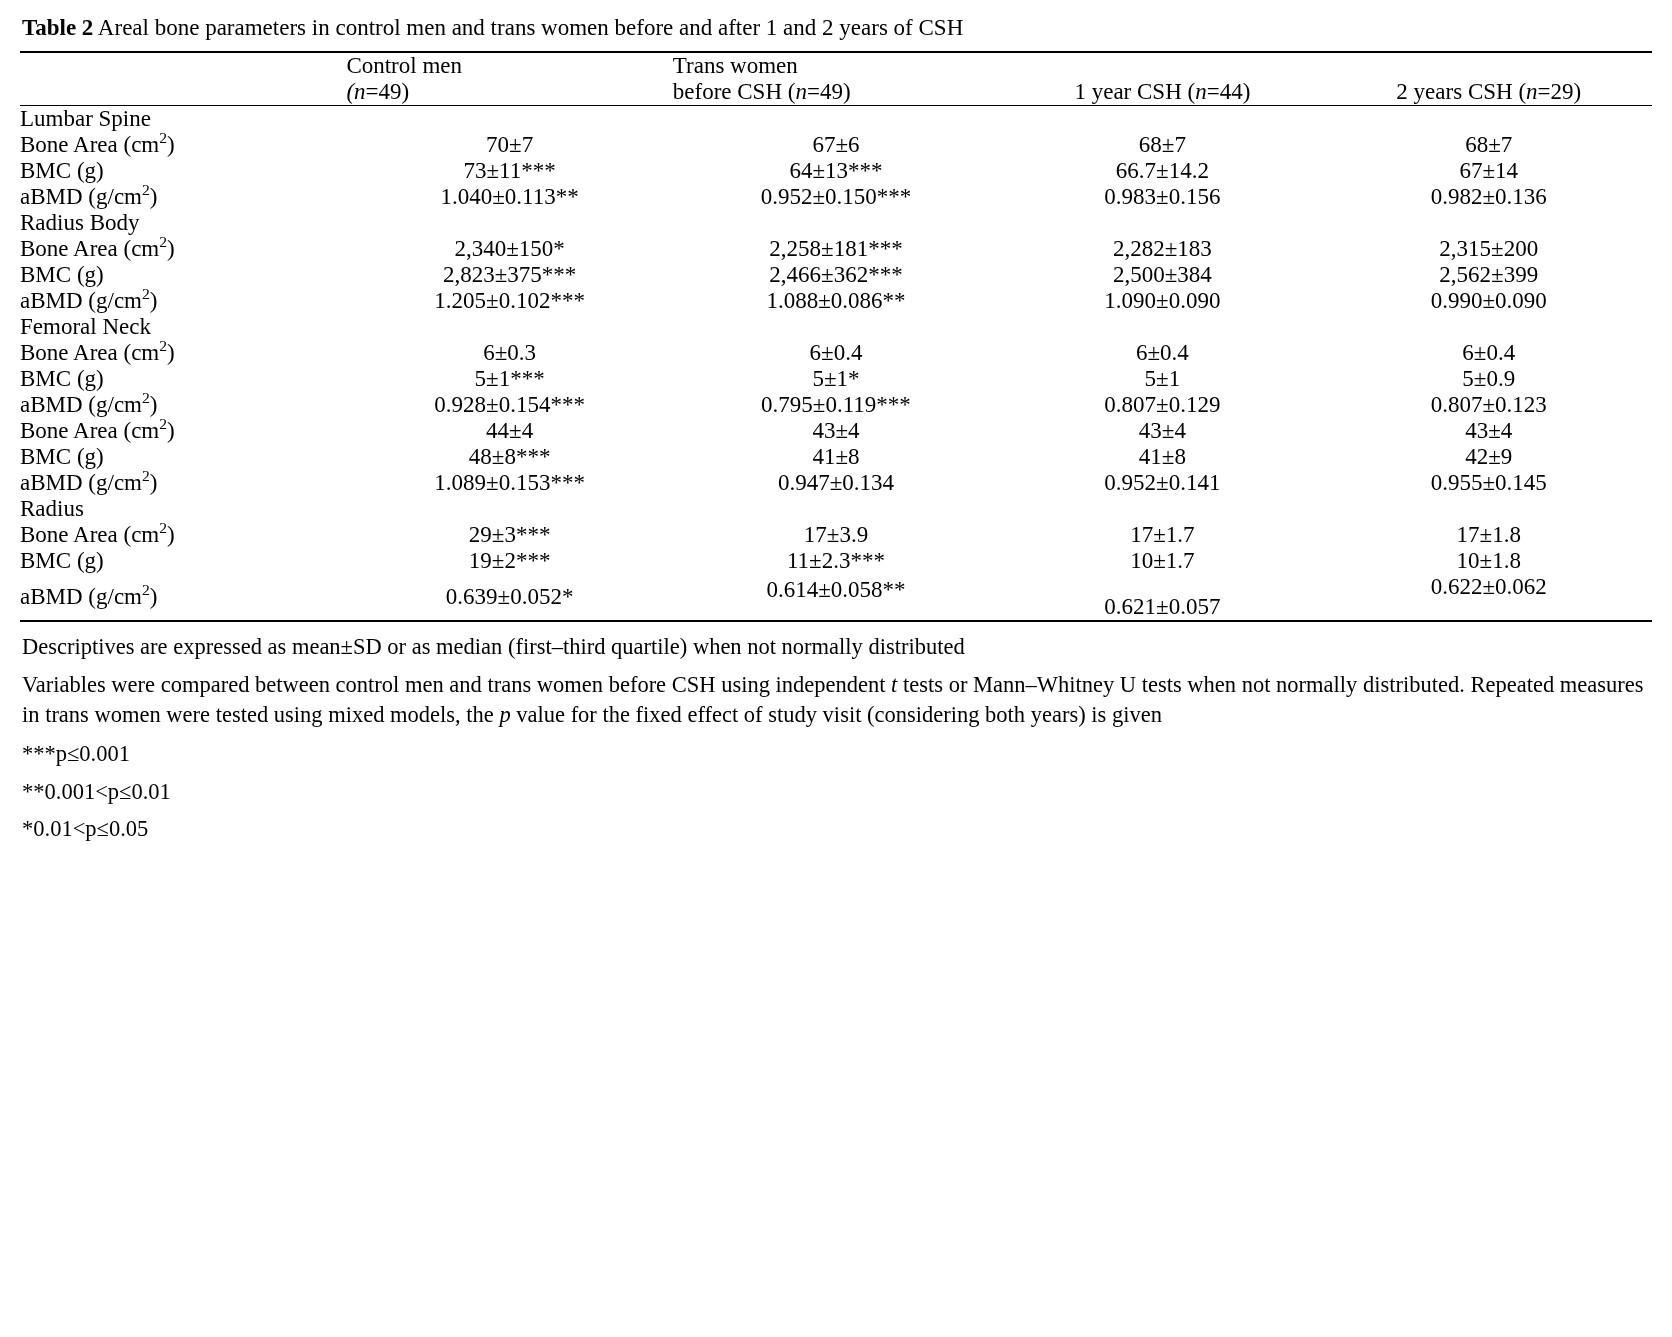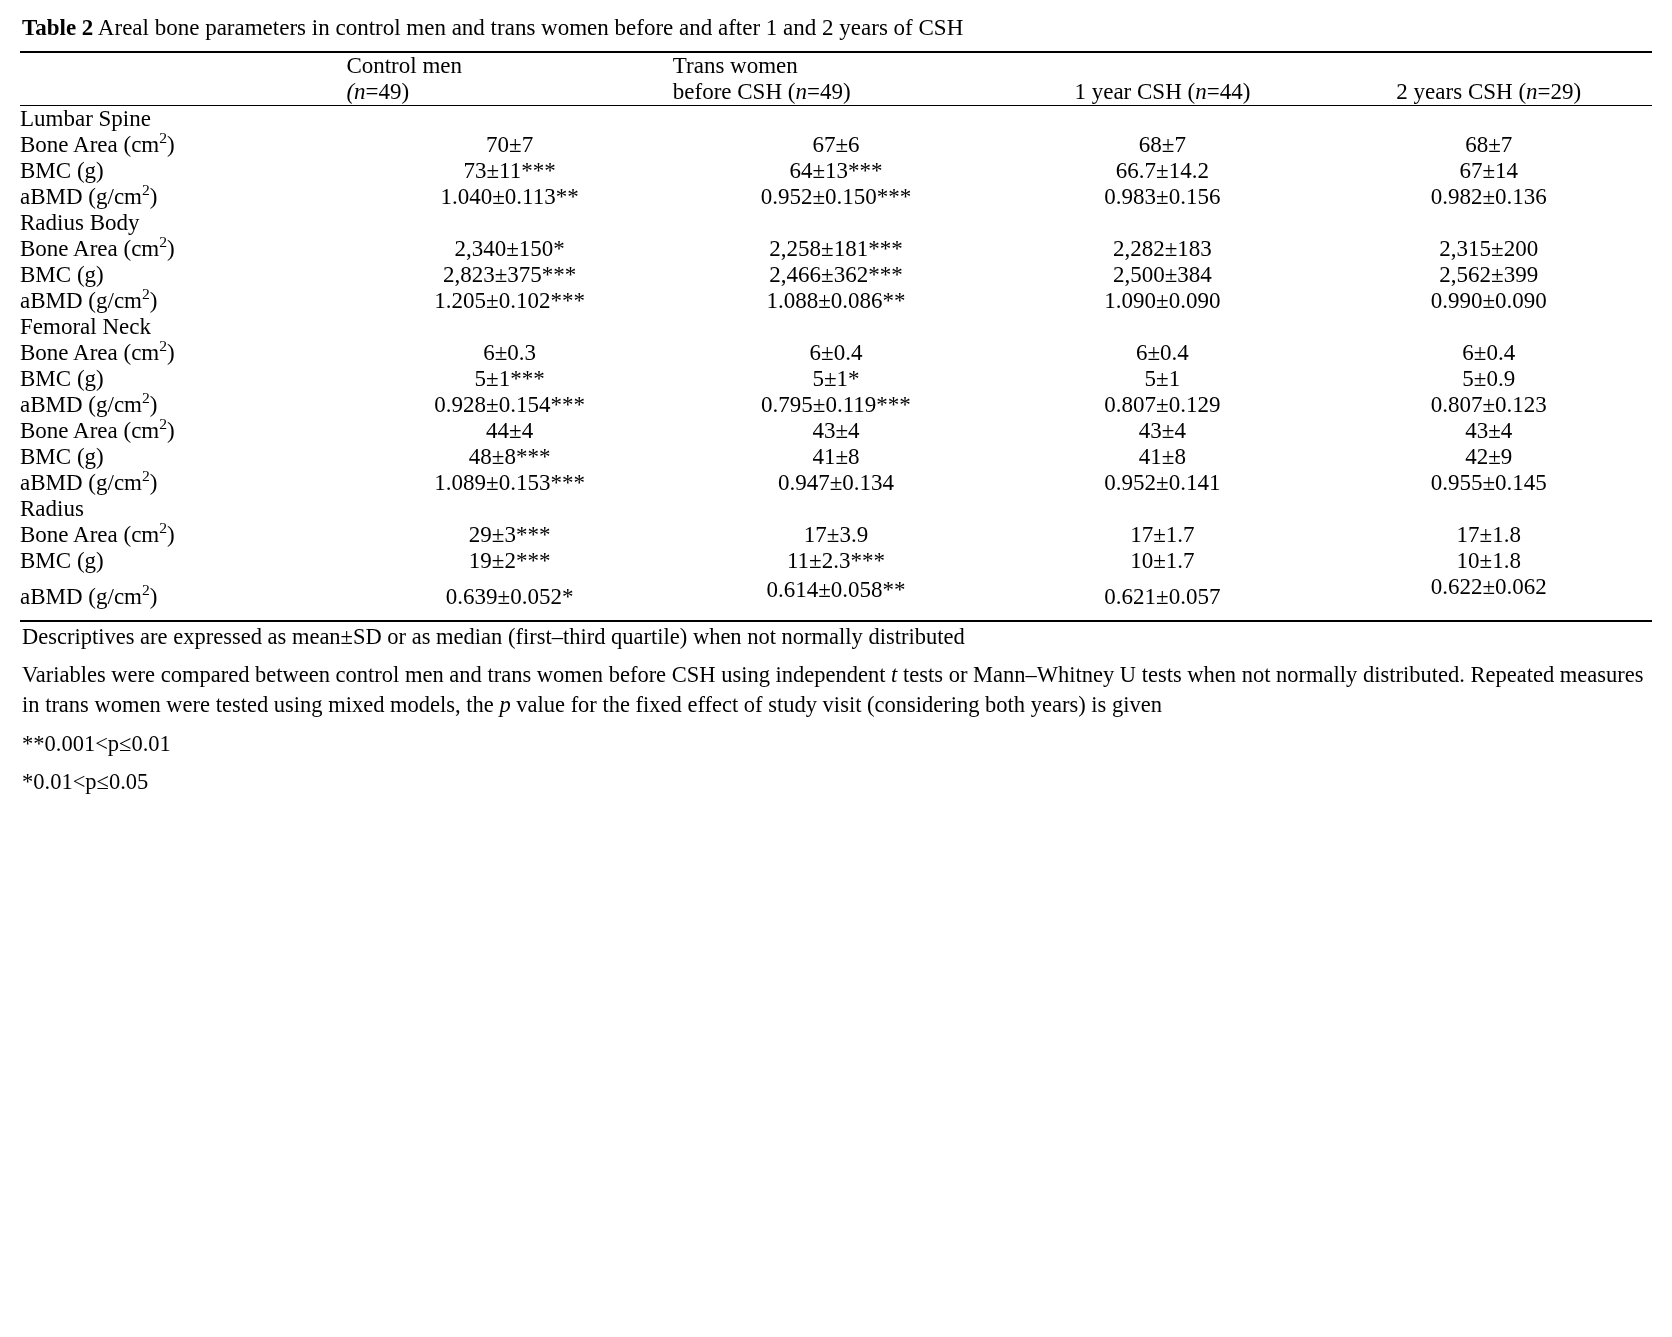--- a/index.html
+++ b/index.html
@@ -72,20 +72,21 @@
   .data-row td.col-label { text-align: left; }
   .data-row td.col-d { text-align: center; }
   .first-data-row td { padding-top: 14px; }
   sup {
     font-size: 0.68em;
     vertical-align: super;
     line-height: 0;
   }
   em { font-style: italic; }
   .footnotes {
+    margin-top: 10px;
     font-size: 22.5px;
     line-height: 1.32;
     padding-left: 2px;
   }
   .footnotes p {
     margin: 0 0 9px 0;
   }
   .footnotes p.tight {
     margin-bottom: 8px;
   }
@@ -230,27 +231,28 @@
         <td class="col-label">BMC (g)</td>
         <td class="col-d">19±2***</td>
         <td class="col-d">11±2.3***</td>
         <td class="col-d">10±1.7</td>
         <td class="col-d">10±1.8</td>
       </tr>
       <tr class="data-row rule-bottom">
         <td class="col-label" style="padding-bottom:10px">aBMD (g/cm<sup>2</sup>)</td>
         <td class="col-d" style="padding-bottom:10px">0.639±0.052*</td>
         <td class="col-d" style="padding-bottom:17px">0.614±0.058**</td>
-        <td class="col-d" style="padding-bottom:10px">0.621±0.057</td>
+        <td class="col-d" style="">0.621±0.057</td>
         <td class="col-d" style="padding-bottom:20px">0.622±0.062</td>
       </tr>
 
     </tbody>
   </table>
 
   <div class="footnotes">
     <p>Descriptives are expressed as mean±SD or as median (first–third quartile) when not normally distributed</p>
     <p><span>Variables were compared between control men and trans women before CSH using independent </span><em>t</em><span> tests or Mann–Whitney U tests when not normally distributed. Repeated measures in trans women were tested using mixed models, the </span><em>p</em><span> value for the fixed effect of study visit (considering both years) is given</span></p>
+    <p class="tight">***p≤0.001</p>
     <p class="tight">**0.001&lt;p≤0.01</p>
     <p class="tight">*0.01&lt;p≤0.05</p>
   </div>
 
 </div>
 
 </body></html>

